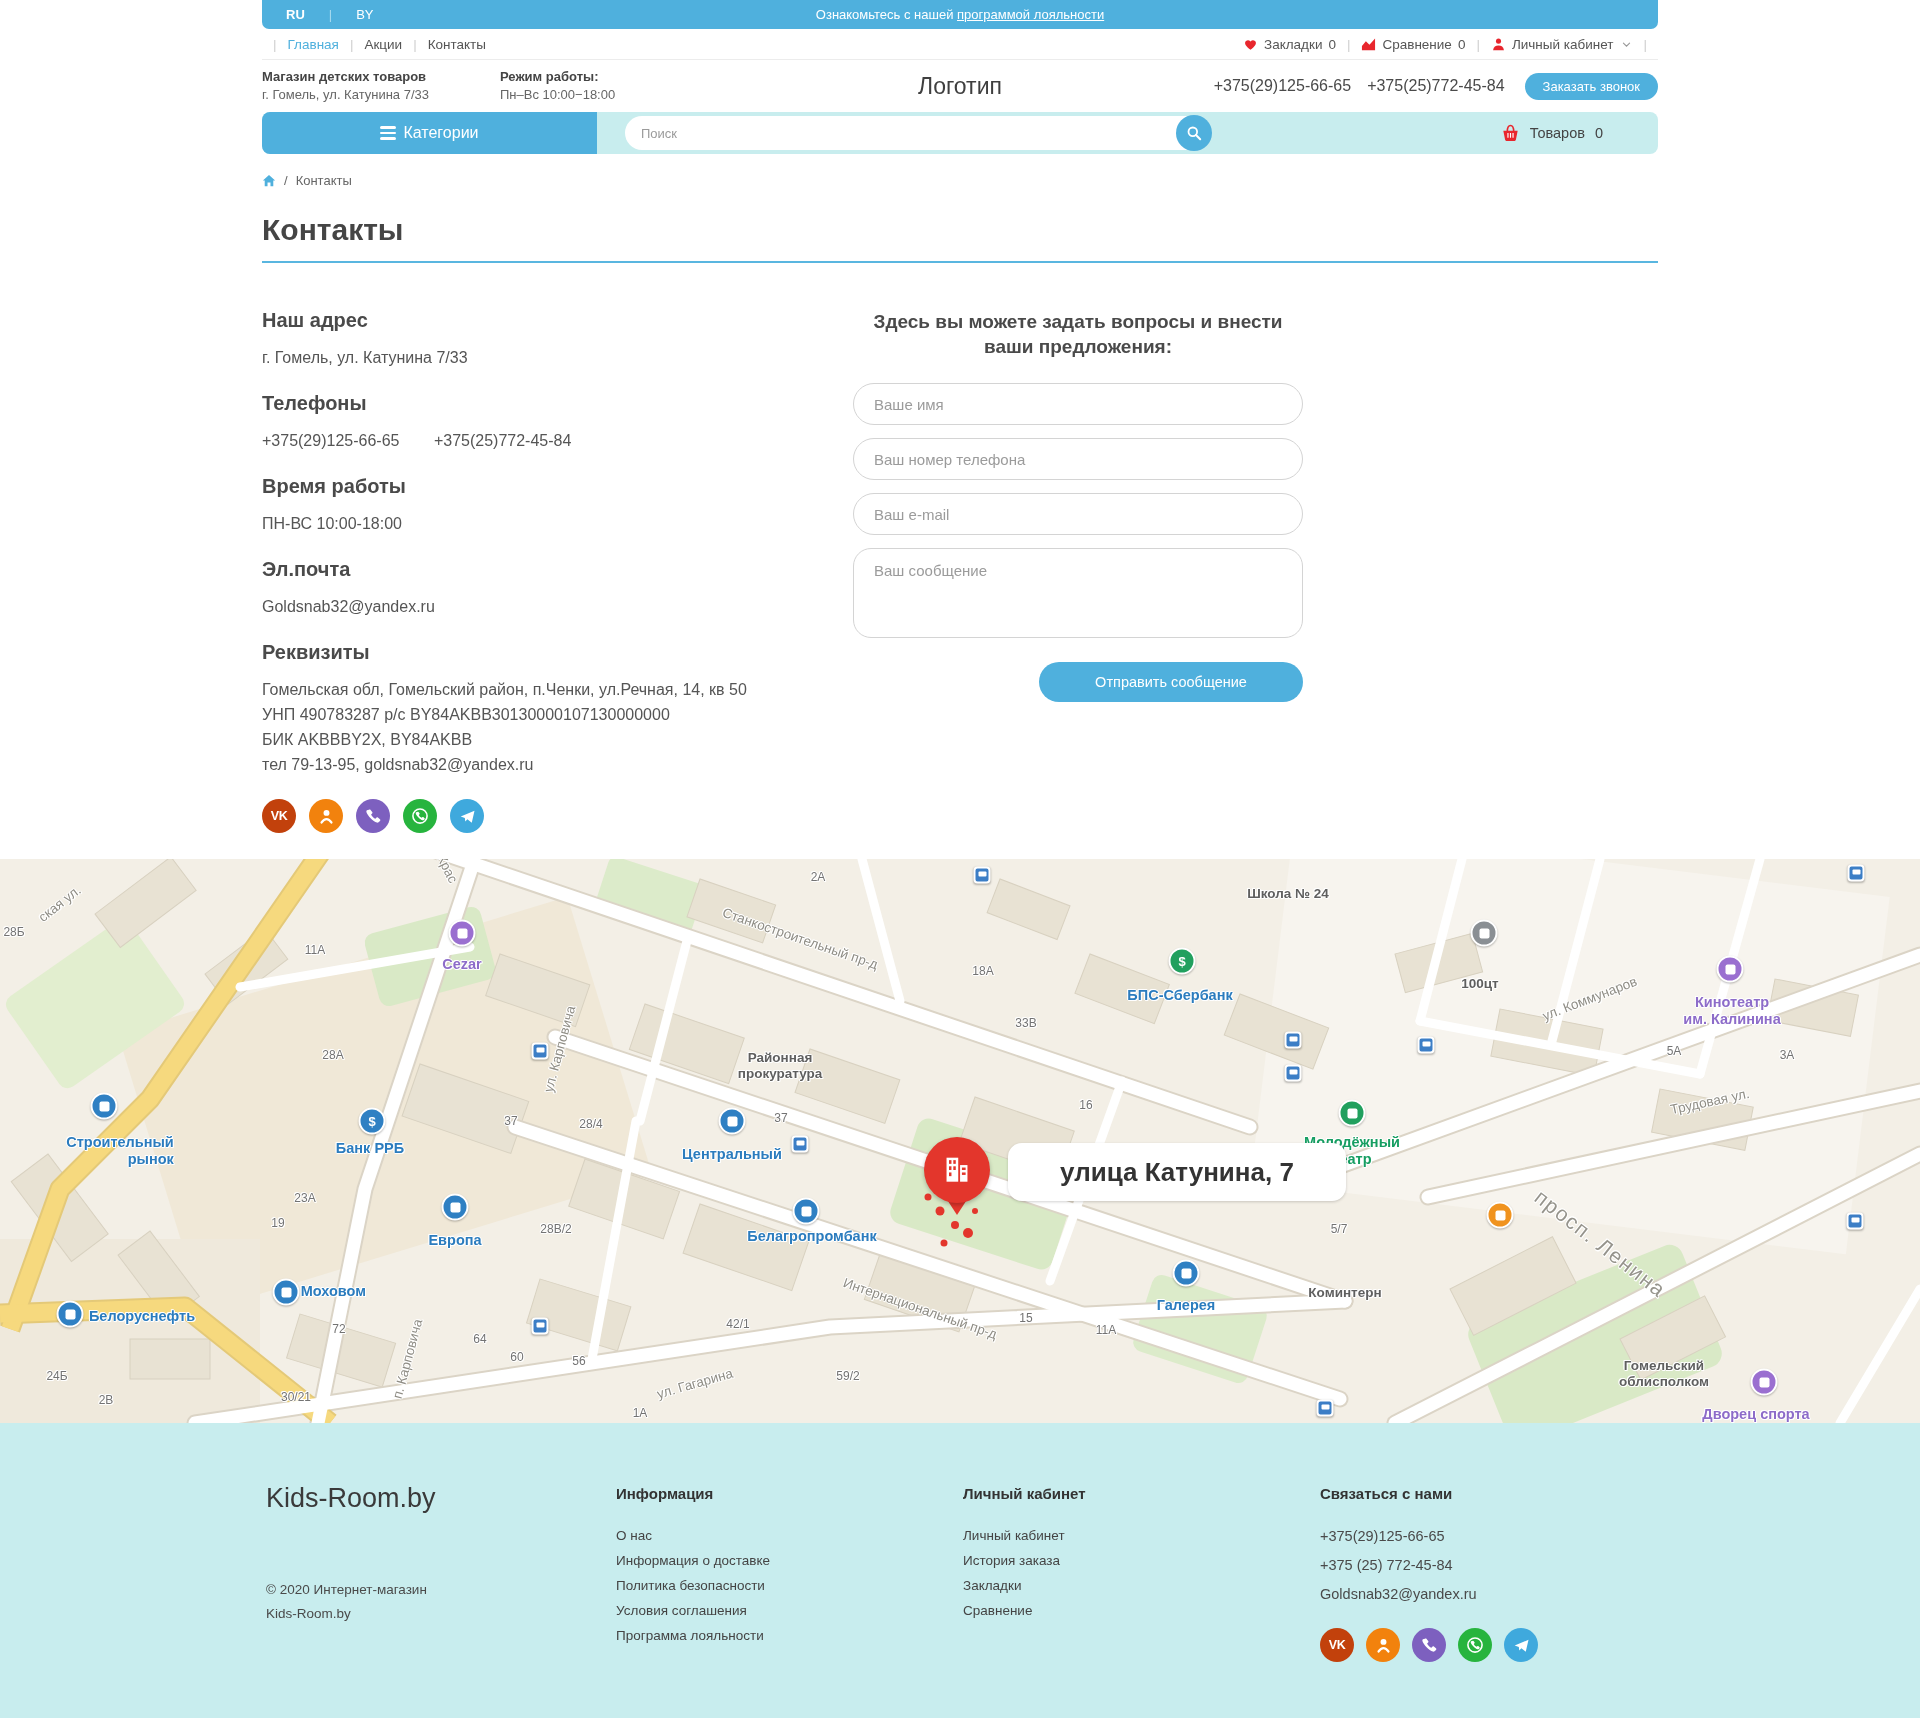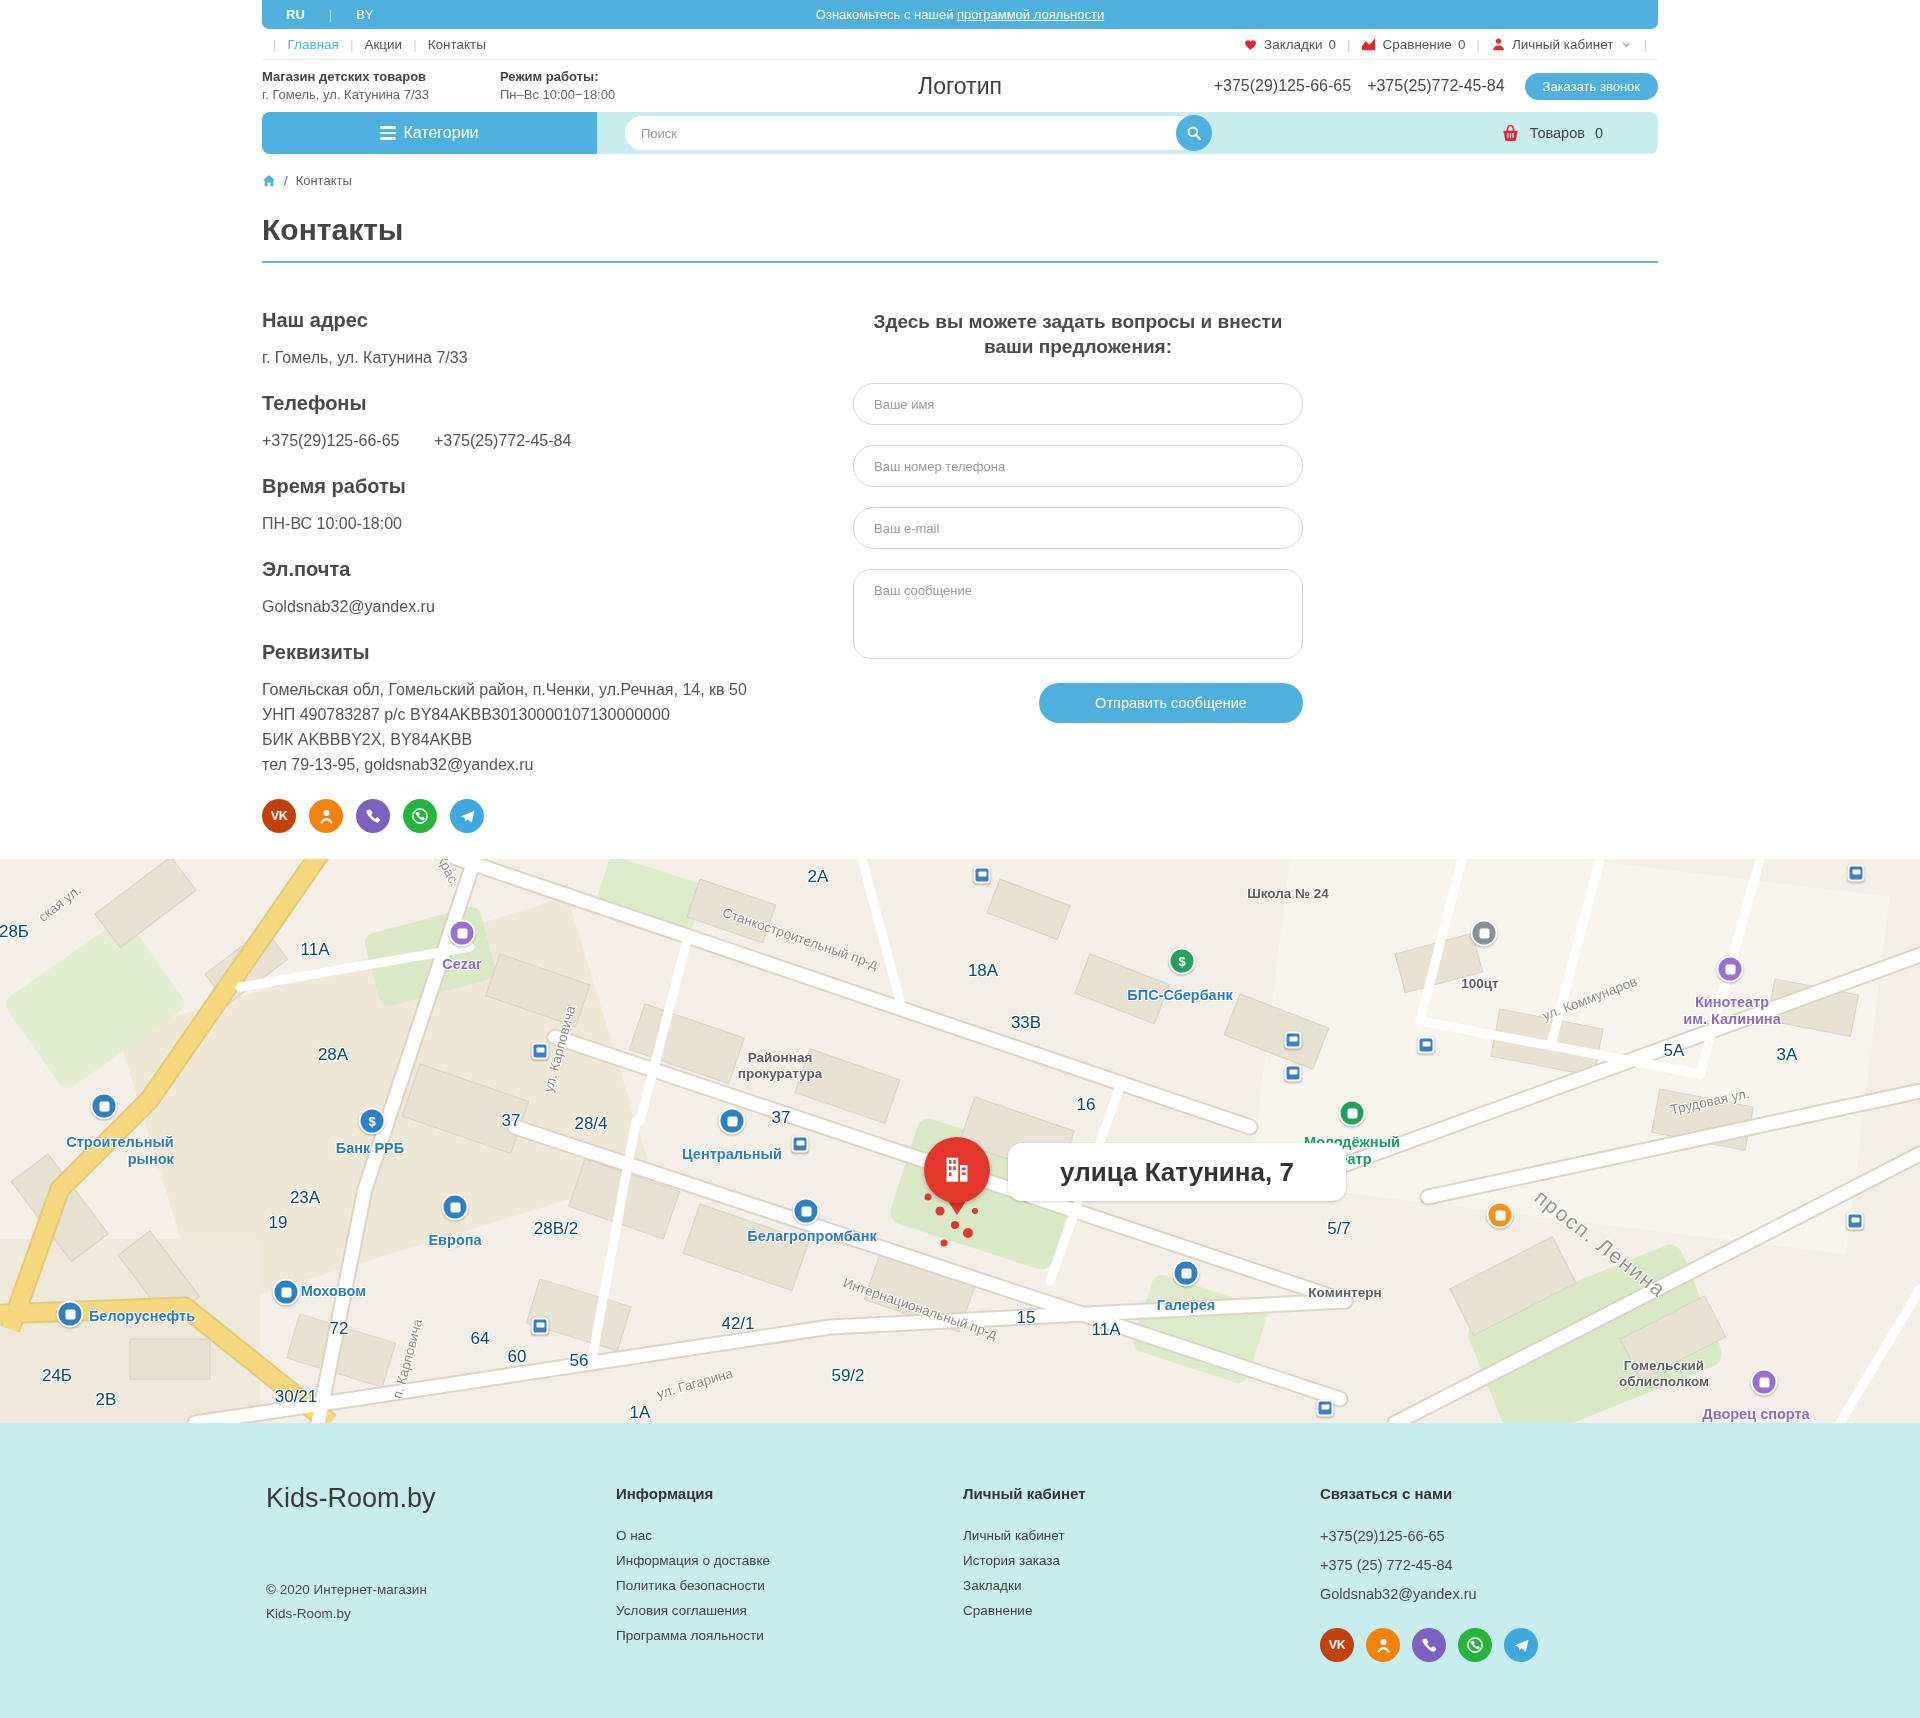--- a/index.html
+++ b/index.html
@@ -72,40 +72,40 @@
   .social{width:34px;height:34px;border-radius:50%;display:flex;align-items:center;
           justify-content:center;color:#fff;cursor:pointer}
   .social .vkt{font-size:12.5px;font-weight:bold;letter-spacing:-.5px}
   .s-vk{background:#c2410c}.s-ok{background:#f2820d}.s-viber{background:#7d60bf}
   .s-wa{background:#27b43e}.s-tg{background:#3fa9dd}
 
   .form-col{width:450px}
   .form-heading{font-size:19px;font-weight:bold;color:#4a4a4a;text-align:center;
                 line-height:25px;margin:0 auto 24px;max-width:430px}
   .form-input{display:block;width:100%;height:42px;border:1px solid #d4d4d4;border-radius:21px;
-              padding:0 20px;font-size:13px;color:#555;margin-bottom:20px;background:#fff;
+              padding:0 20px;font-size:15px;color:#555;margin-bottom:13px;background:#fff;
               outline:none;font-family:inherit}
   .form-input::placeholder{color:#9b9b9b}
   textarea.form-input{height:90px;padding-top:13px;resize:none;border-radius:18px}
   .submit-btn{display:block;margin-left:auto;margin-top:24px;width:264px;height:40px;border:none;
               border-radius:20px;background:var(--accent);color:#fff;font-size:14.5px;cursor:pointer}
 
   
   .map{position:relative;width:1920px;height:564px;margin-top:26px;background:#f3efe6;overflow:hidden}
   .map-base{position:absolute;left:0;top:0}
   .map-label{position:absolute;white-space:pre-line;text-align:center;line-height:1.18;
              font-size:14px;color:#666;
              text-shadow:0 1px 0 #fff,1px 0 0 #fff,-1px 0 0 #fff,0 -1px 0 #fff,1px 1px 0 #fff,-1px -1px 0 #fff}
   .street{color:#8f8d85;font-size:13.5px;font-weight:normal}
   .street-lg{color:#96948c;font-size:21px;letter-spacing:1.5px}
   .lb-blue{color:#2b7cbe;font-weight:bold;font-size:14.5px}
   .lb-purple{color:#8d6cc9;font-weight:bold;font-size:14.5px}
   .lb-green{color:#169e62;font-weight:bold;font-size:14.5px}
   .lb-dark{color:#5f5f5f;font-weight:bold;font-size:13.5px}
-  .num{color:#0c4a6e;font-size:17px}
+  .num{color:#737373;font-size:12px}
   .poi{position:absolute;width:27px;height:27px;border-radius:50%;border:2px solid #fff;
        box-shadow:0 1px 2px rgba(0,0,0,.28);display:flex;align-items:center;justify-content:center}
   .poi-glyph{width:10px;height:10px;background:#fff;border-radius:2px}
   .poi-glyph.txt{width:auto;height:auto;background:none;color:#fff;font-size:13px;font-weight:bold}
   .poi-blue{background:#2f80c3}.poi-purple{background:#9a6fd0}.poi-green{background:#21a05e}
   .poi-orange{background:#f0931f}.poi-gray{background:#8a8f94}
   .bus{position:absolute;width:17px;height:17px;background:#3c7ec6;border:2px solid #fff;
        border-radius:4px;box-shadow:0 1px 2px rgba(0,0,0,.25)}
   .bus i{display:block;width:8px;height:5px;background:#fff;border-radius:1px;margin:3px auto 0}
   .dot{position:absolute;background:var(--marker);border-radius:50%}

